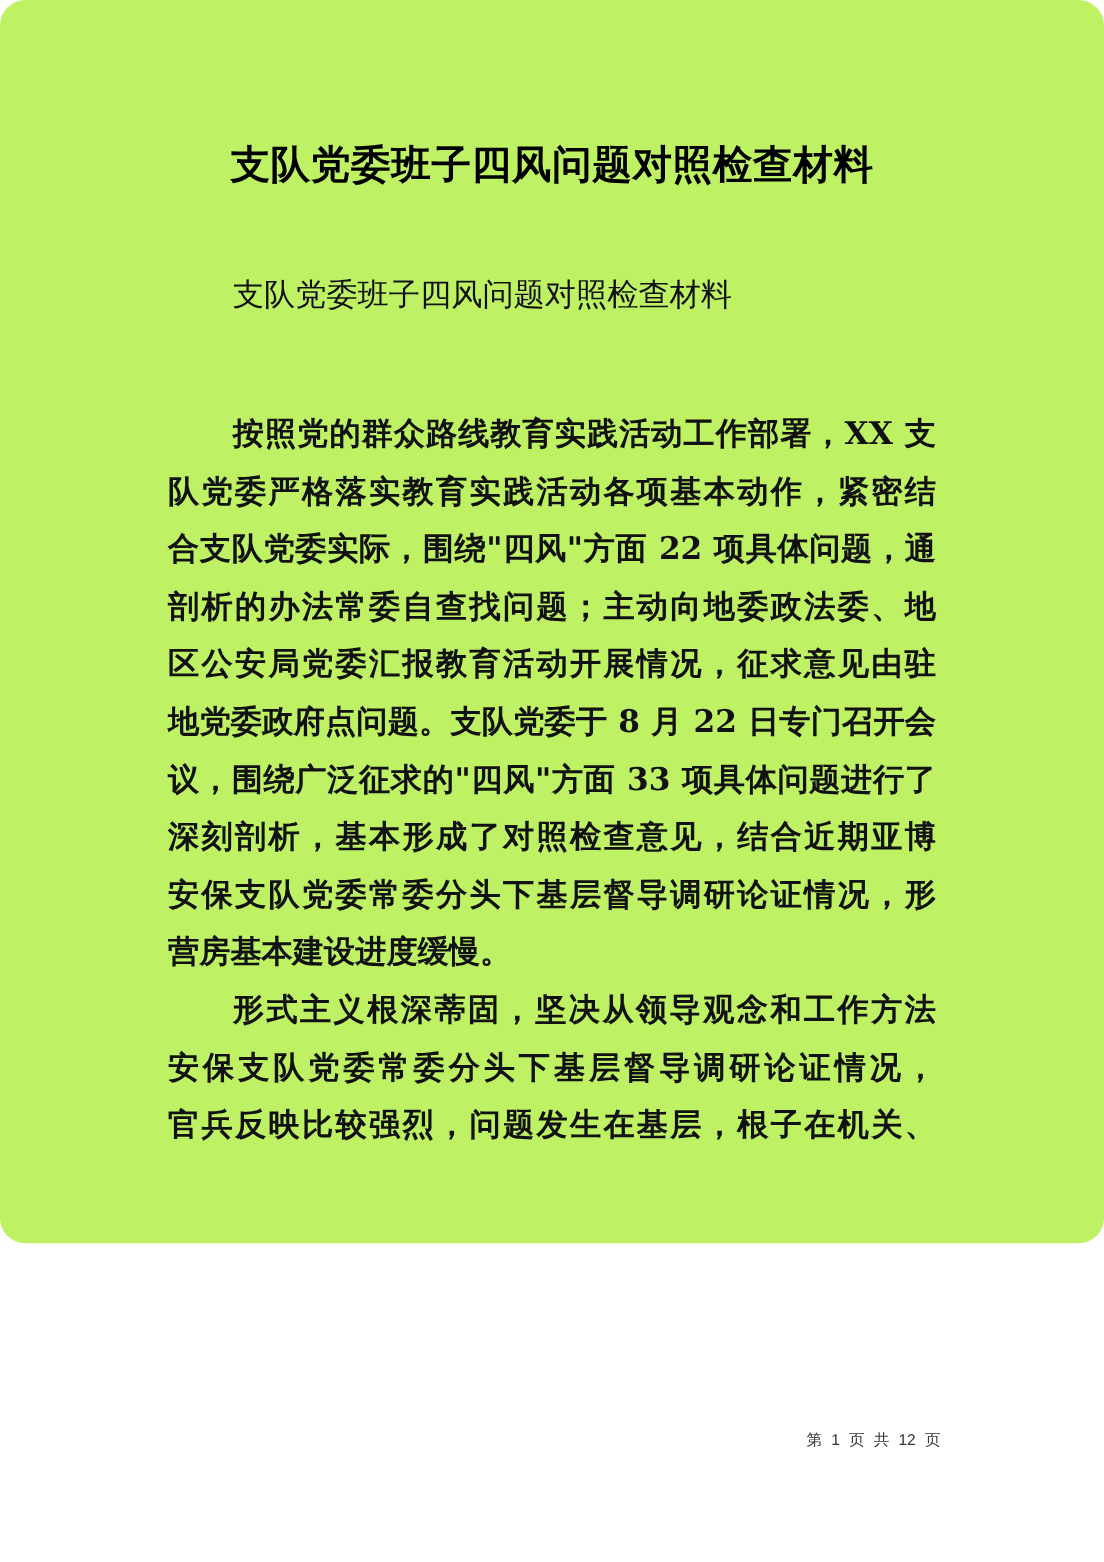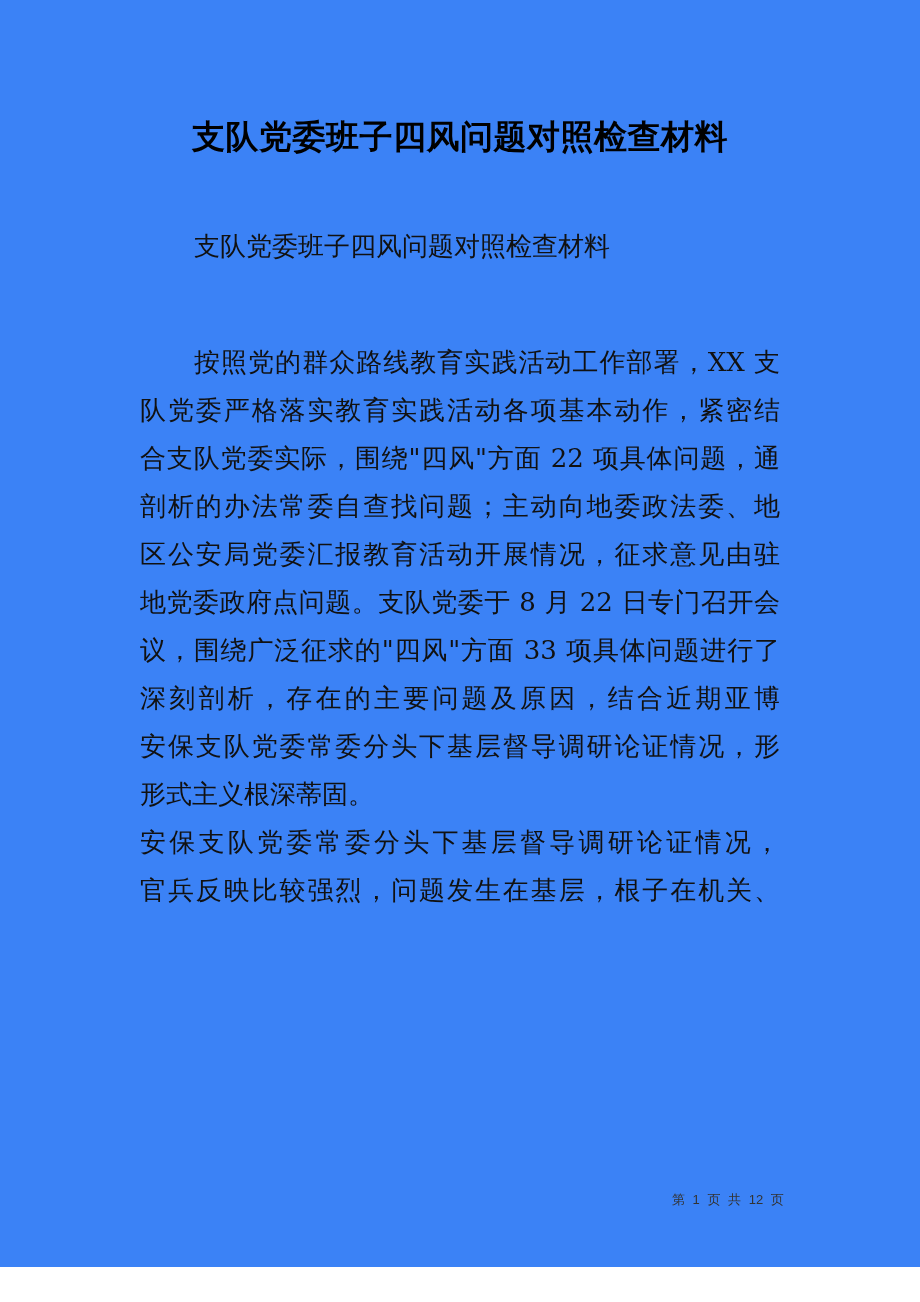--- a/index.html
+++ b/index.html
@@ -12,22 +12,23 @@
       height: 1302px;
       position: relative;
       overflow: hidden;
       color: #111111;
     }
     .page {
       position: absolute;
       left: 0;
       top: 0;
       width: 920px;
-      height: 1267px;
-      background: #3b82f6;
+      height: 1036px;
+      background: #bef264;
+      border-radius: 21px;
     }
     .doc-title {
       position: absolute;
       left: 0;
       top: 112px;
       width: 920px;
       text-align: center;
       font-family: "DejaVu Sans", sans-serif;
       font-weight: bold;
       font-size: 33px;
@@ -48,20 +49,21 @@
       white-space: nowrap;
     }
     .body-text {
       position: absolute;
       left: 140px;
       top: 338px;
       width: 640px;
       font-family: "DejaVu Serif", serif;
       font-size: 26px;
       color: #111111;
+      font-weight: bold;
     }
     .line {
       height: 48px;
       line-height: 48px;
       white-space: nowrap;
       text-align: justify;
       text-align-last: justify;
       display: block;
     }
     .line.indent {
@@ -91,21 +93,22 @@
   <p class="subtitle">支队党委班子四风问题对照检查材料</p>
 
   <div class="body-text">
     <span class="line indent">按照党的群众路线教育实践活动工作部署，XX 支</span>
     <span class="line">队党委严格落实教育实践活动各项基本动作，紧密结</span>
     <span class="line">合支队党委实际，围绕"四风"方面 22 项具体问题，通</span>
     <span class="line">剖析的办法常委自查找问题；主动向地委政法委、地</span>
     <span class="line">区公安局党委汇报教育活动开展情况，征求意见由驻</span>
     <span class="line">地党委政府点问题。支队党委于 8 月 22 日专门召开会</span>
     <span class="line">议，围绕广泛征求的"四风"方面 33 项具体问题进行了</span>
-    <span class="line">深刻剖析，存在的主要问题及原因，结合近期亚博</span>
+    <span class="line">深刻剖析，基本形成了对照检查意见，结合近期亚博</span>
     <span class="line">安保支队党委常委分头下基层督导调研论证情况，形</span>
-    <span class="line last">形式主义根深蒂固。</span>
+    <span class="line last">营房基本建设进度缓慢。</span>
+    <span class="line indent">形式主义根深蒂固，坚决从领导观念和工作方法</span>
     <span class="line">安保支队党委常委分头下基层督导调研论证情况，</span>
     <span class="line">官兵反映比较强烈，问题发生在基层，根子在机关、</span>
   </div>
 
   <div class="footer">第 1 页 共 12 页</div>
 </div>
 
 </body></html>

